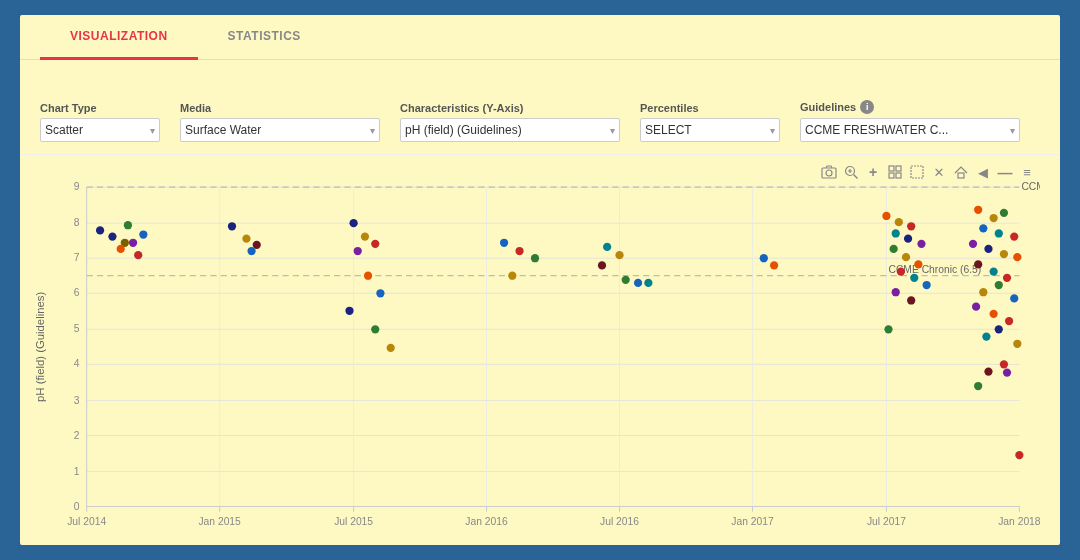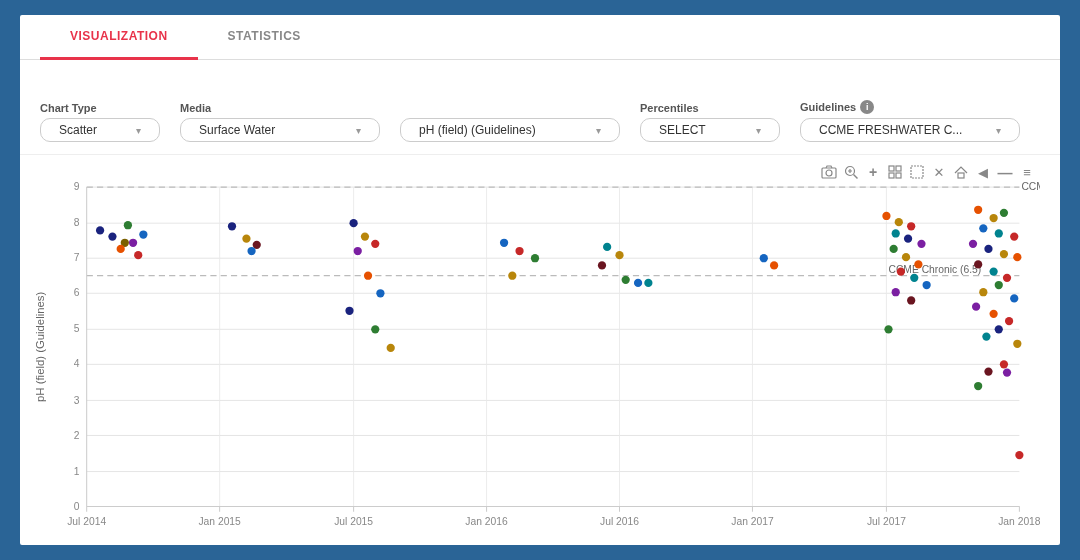--- a/index.html
+++ b/index.html
@@ -7,21 +7,21 @@
       background: #2a6496;
       display: flex;
       justify-content: center;
       align-items: center;
       width: 1080px;
       height: 560px;
       font-family: Arial, sans-serif;
       font-size: 13px;
     }
     .card {
-      background: #ffffff;
+      background: #fef9c3;
       width: 1040px;
       height: 530px;
       border-radius: 2px;
       display: flex;
       flex-direction: column;
       overflow: hidden;
     }
     
     .tabs {
       display: flex;
@@ -59,22 +59,22 @@
     .control-label {
       font-size: 11px;
       color: #555;
       font-weight: 600;
       display: flex;
       align-items: center;
       gap: 4px;
     }
     .control-select {
       border: 1px solid #ccc;
-      border-radius: 10px;
-      padding: 4px 18px;
+      border-radius: 2px;
+      padding: 4px 4px;
       font-size: 12px;
       color: #333;
       background: #fff;
       cursor: pointer;
       display: flex;
       align-items: center;
       justify-content: space-between;
       gap: 6px;
     }
     .control-select.sm { min-width: 120px; }
@@ -146,20 +146,21 @@
       </div>
     </div>
     <div class="control-group">
       <div class="control-label">Media</div>
       <div class="control-select md">
         <span>Surface Water</span>
         <span class="chevron">▾</span>
       </div>
     </div>
     <div class="control-group">
+      <div class="control-label">Characteristics (Y-Axis)</div>
       <div class="control-select lg">
         <span>pH (field) (Guidelines)</span>
         <span class="chevron">▾</span>
       </div>
     </div>
     <div class="control-group">
       <div class="control-label">Percentiles</div>
       <div class="control-select xl">
         <span>SELECT</span>
         <span class="chevron">▾</span>

